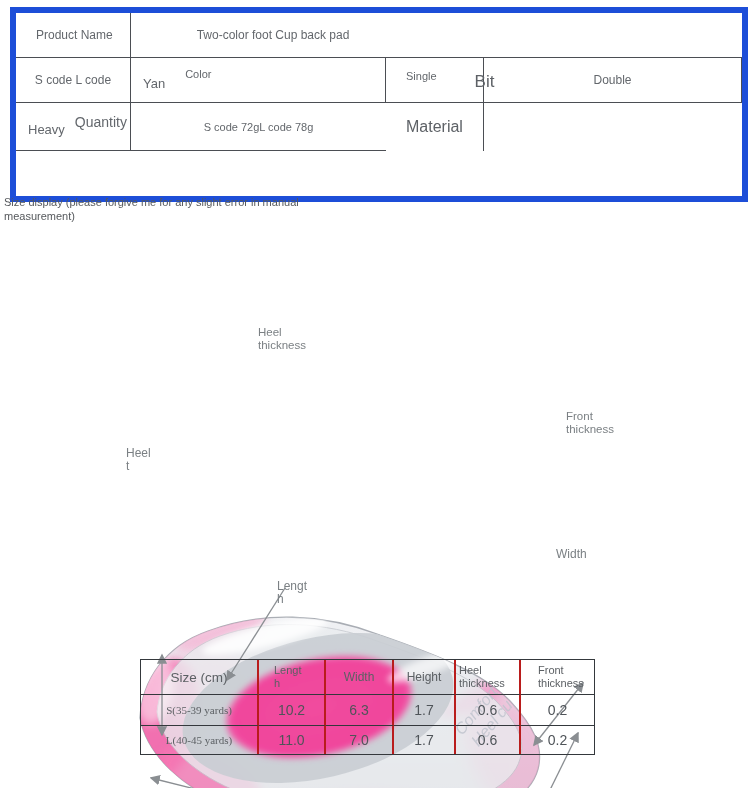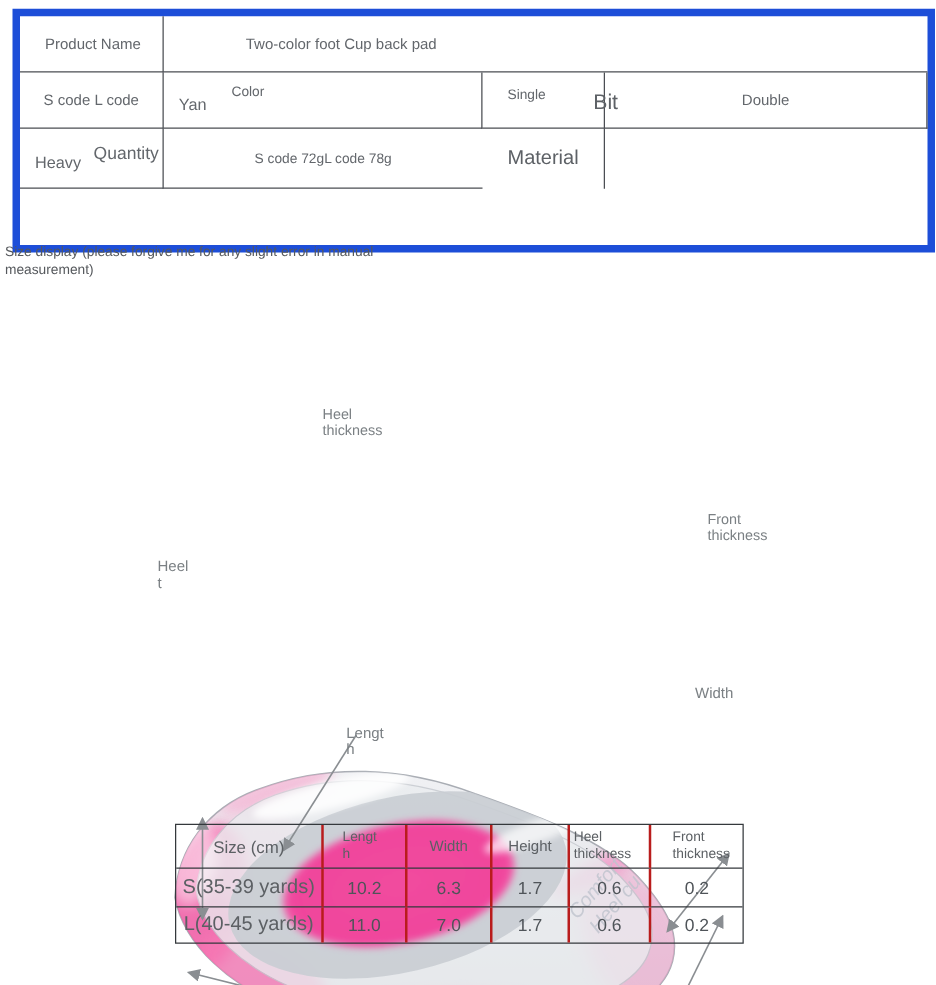--- a/index.html
+++ b/index.html
@@ -62,21 +62,21 @@
     display:flex;align-items:center;justify-content:center;box-sizing:border-box;
   }
   .sizes .no-r{border-right:none;}
   .sizes .no-b{border-bottom:none;}
   .sizes .h0{font-size:13.5px;}
   .sizes .hL{flex-direction:column;align-items:flex-start;justify-content:center;font-size:11px;line-height:1.15;}
   .sizes .p15{padding-left:15px;}
   .sizes .p3{padding-left:3px;}
   .sizes .p17{padding-left:17px;}
   .sizes .h1{font-size:12px;}
-  .sizes .rowlab{font-size:16px;}
+  .sizes .rowlab{font-size:11px;font-family:Liberation Serif, serif;}
   .sizes .num{font-size:14px;color:#4f5459;}
 </style>
 </head>
 <body>
 
 <div class="spec">
 
   <div class="lab">
     <span>Product Name</span>
   </div>

